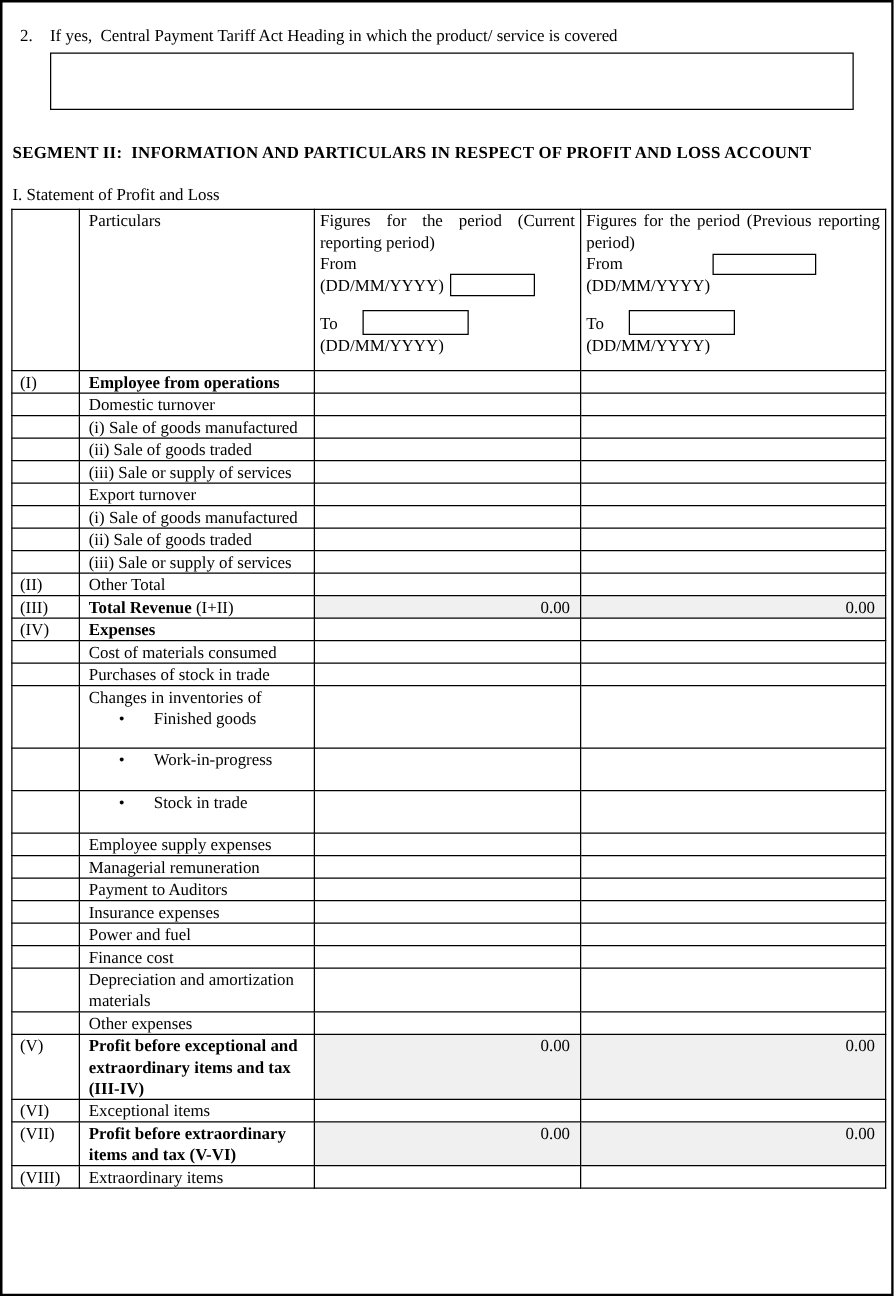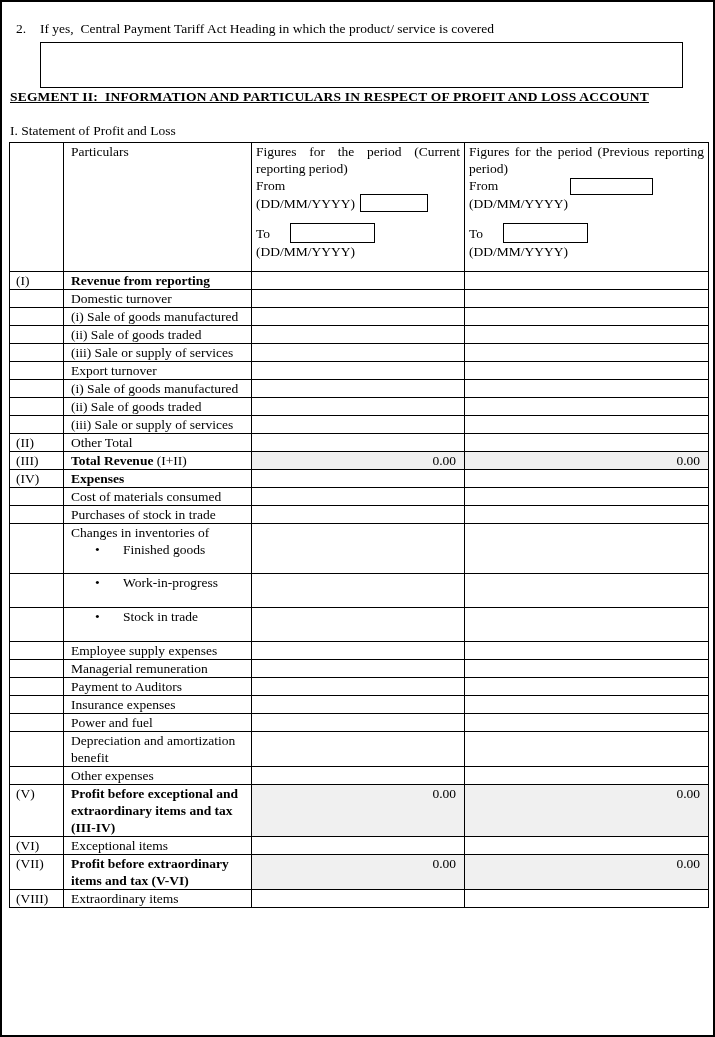--- a/index.html
+++ b/index.html
@@ -25,23 +25,23 @@
   .answer-box {
     margin-left: 31px;
     margin-top: 5px;
     width: 643px;
     height: 46px;
     border: 1px solid var(--ink);
     background: #ffffff;
   }
   
   .segment-heading {
+    margin-top: 25px;
     margin-left: 1px;
     font-weight: bold;
-    text-decoration: underline;
     white-space: pre-wrap;
     letter-spacing: 0.2px;
   }
   .statement-heading {
     margin-top: 17px;
     margin-left: 1px;
     font-weight: normal;
   }
   
   table.pnl {
@@ -130,21 +130,21 @@
           <div class="to-line">
             <span>To</span><span class="date-box wide"></span>
           </div>
           <div>(DD/MM/YYYY)</div>
         </th>
       </tr>
     </thead>
     <tbody>
         <tr>
           <td class="c-sno">(I)</td>
-          <td class="c-part"><span class="b">Revenue from reporting</span></td>
+          <td class="c-part"><span class="b">Employee from operations</span></td>
           <td class="c-val"></td>
           <td class="c-val"></td>
         </tr>
         <tr>
           <td class="c-sno"></td>
           <td class="c-part"><span>Domestic turnover</span></td>
           <td class="c-val"></td>
           <td class="c-val"></td>
         </tr>
         <tr>
@@ -269,21 +269,27 @@
           <td class="c-val"></td>
         </tr>
         <tr>
           <td class="c-sno"></td>
           <td class="c-part"><span>Power and fuel</span></td>
           <td class="c-val"></td>
           <td class="c-val"></td>
         </tr>
         <tr>
           <td class="c-sno"></td>
-          <td class="c-part"><span>Depreciation and amortization benefit</span></td>
+          <td class="c-part"><span>Finance cost</span></td>
+          <td class="c-val"></td>
+          <td class="c-val"></td>
+        </tr>
+        <tr>
+          <td class="c-sno"></td>
+          <td class="c-part"><span>Depreciation and amortization materials</span></td>
           <td class="c-val"></td>
           <td class="c-val"></td>
         </tr>
         <tr>
           <td class="c-sno"></td>
           <td class="c-part"><span>Other expenses</span></td>
           <td class="c-val"></td>
           <td class="c-val"></td>
         </tr>
         <tr>

